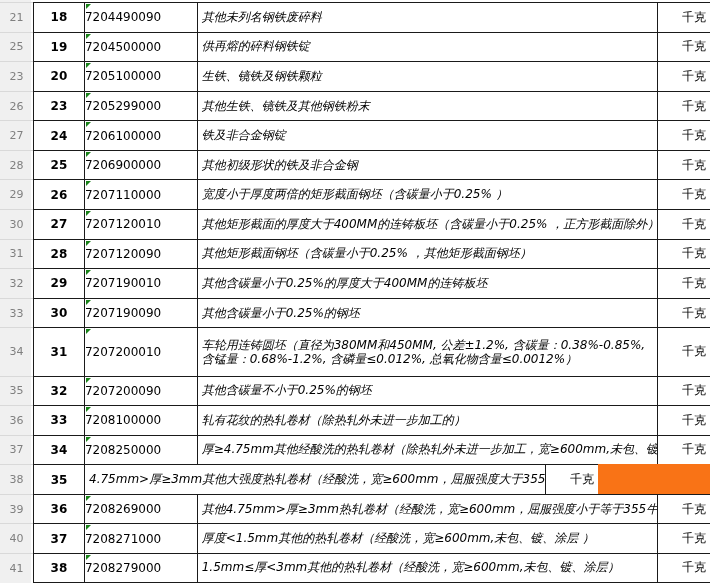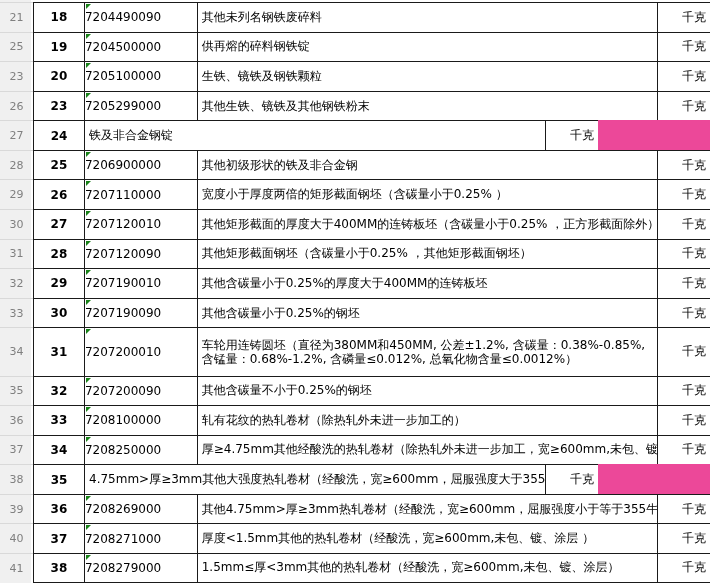--- a/index.html
+++ b/index.html
@@ -13,21 +13,21 @@
   }
   *{margin:0;padding:0;box-sizing:border-box;}
   body{
     font-family:"DejaVu Sans","Liberation Sans",sans-serif;
     background:#fff;
   }
   .sheet{
     position:relative;
     width:710px;height:583px;
     overflow:hidden;
-    background:#ec4899;
+    background:#f97316;
   }
   .spacer-row{
     display:flex;height:2px;
   }
   .spacer-row .hdr-part{width:33px;background:var(--header-bg);box-shadow:inset -2px 0 0 #fff;}
   .spacer-row .body-part{flex:1;background:#fff;}
   .sheet-row{
     display:flex;
     height:29.58px;
   }
@@ -62,20 +62,21 @@
     width:113px;
     position:relative;
     padding-left:0;
     border-left:1px solid var(--border-black);
     letter-spacing:0px;
   }
   .col-desc{
     width:461px;
     padding-left:4px;padding-right:2px;
     border-left:1px solid var(--border-black);
+    font-style:italic;
   }
   .sheet-row.tall .col-desc{
     white-space:normal;
     word-break:break-all;
     line-height:14px;
   }
   .col-unit{
     width:53px;
     justify-content:center;
     border-left:1px solid var(--border-black);
@@ -134,20 +135,24 @@
     <div class="cell col-code">
       <span class="err-tri"></span>
       <span>7205299000</span>
     </div>
     <div class="cell col-desc">其他生铁、镜铁及其他钢铁粉末</div>
     <div class="cell col-unit">千克</div>
   </div>
       <div class="sheet-row">
     <div class="row-hdr">27</div>
     <div class="cell col-serial">24</div>
+    <div class="cell col-code">
+      <span class="err-tri"></span>
+      <span>7206100000</span>
+    </div>
     <div class="cell col-desc">铁及非合金钢锭</div>
     <div class="cell col-unit">千克</div>
   </div>
       <div class="sheet-row">
     <div class="row-hdr">28</div>
     <div class="cell col-serial">25</div>
     <div class="cell col-code">
       <span class="err-tri"></span>
       <span>7206900000</span>
     </div>

